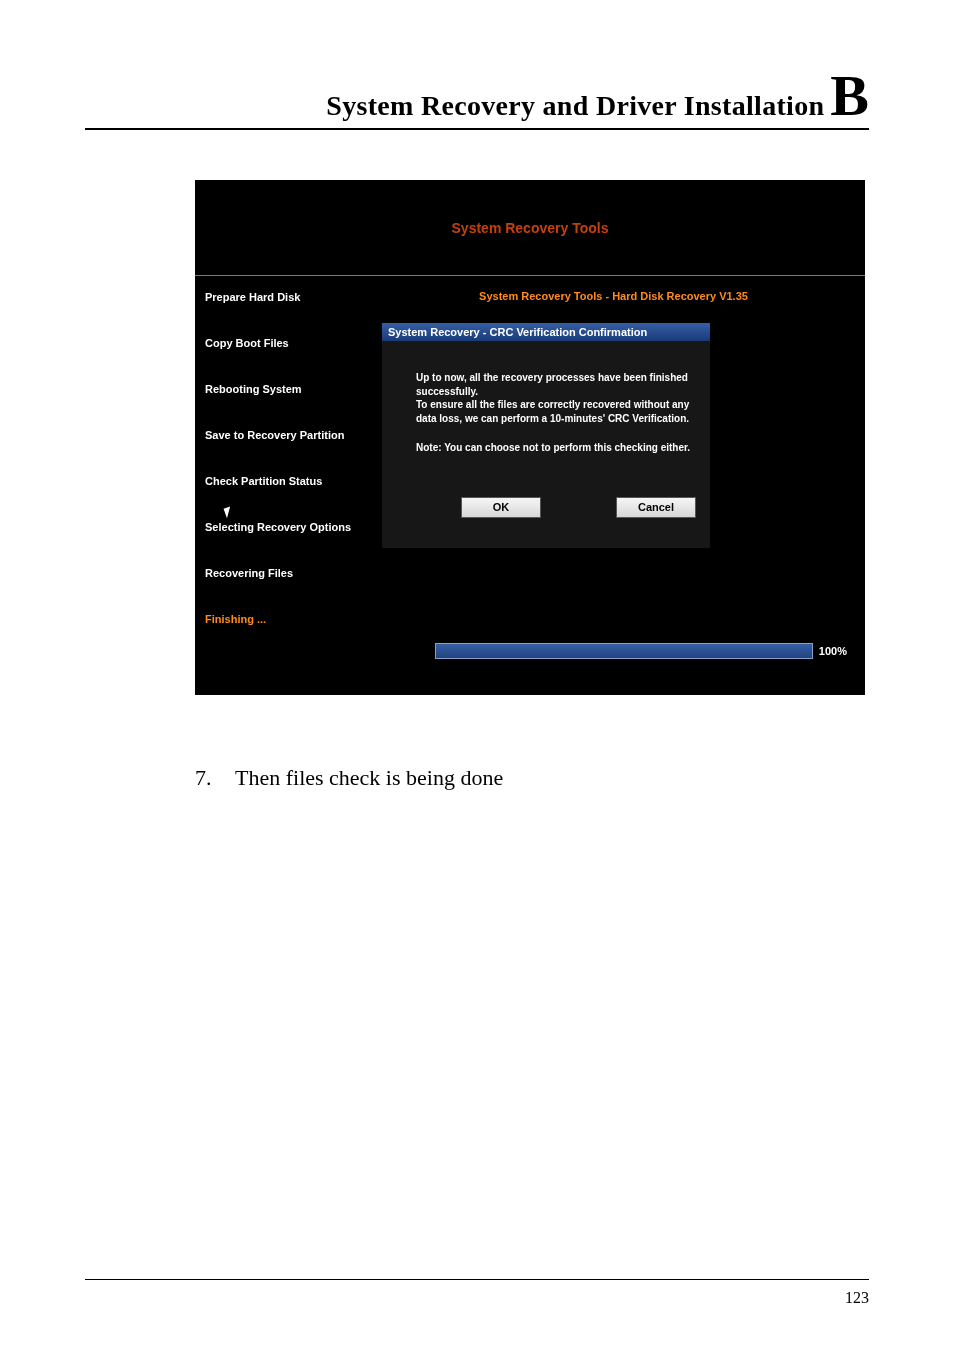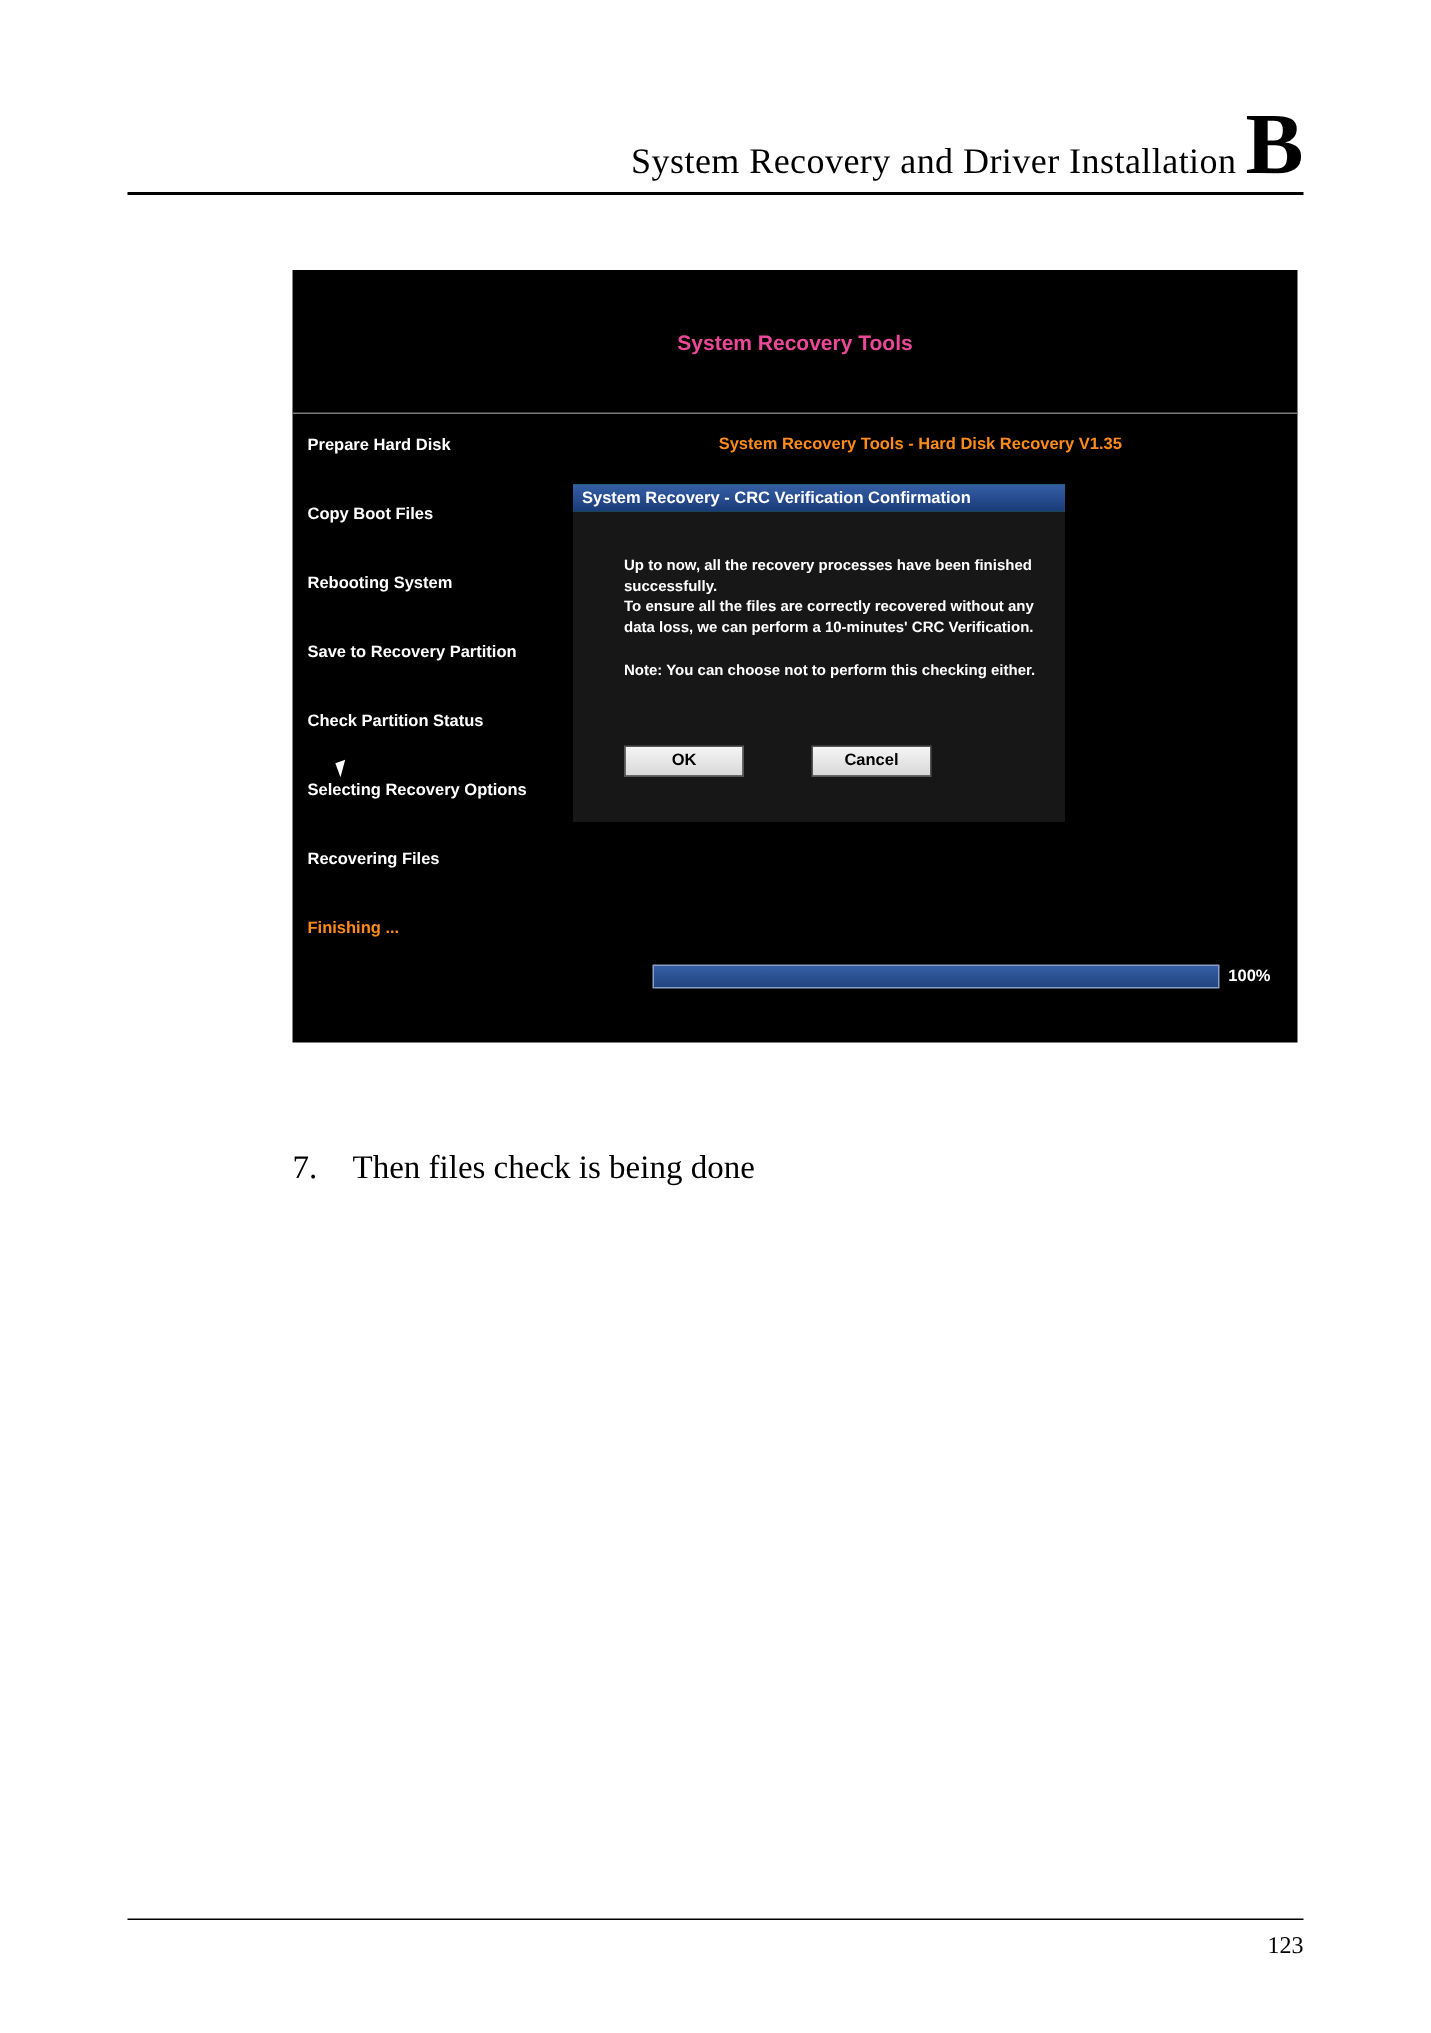--- a/index.html
+++ b/index.html
@@ -18,22 +18,22 @@
       text-align: right;
       border-bottom: 2px solid #000;
       padding-bottom: 6px;
       margin-bottom: 50px;
       font-family: Georgia, 'Times New Roman', serif;
       display: flex;
       align-items: baseline;
       justify-content: flex-end;
     }
     .header-title {
-      font-size: 24px;
-      font-weight: normal;
+      font-size: 28px;
+      font-weight: bold;
       letter-spacing: 0.3px;
     }
     .header-letter {
       font-size: 58px;
       font-weight: bold;
       font-family: 'Times New Roman', serif;
       margin-left: 6px;
       line-height: 0.9;
     }
     .screenshot-wrap {
@@ -45,21 +45,21 @@
       height: 515px;
       background: #000;
       position: relative;
       font-family: 'Arial', sans-serif;
     }
     .title-band {
       height: 95px;
       display: flex;
       align-items: center;
       justify-content: center;
-      color: #ec4899;
+      color: #c2410c;
       font-size: 14px;
       font-weight: bold;
       border-bottom: 1px solid #7a7a7a;
     }
     .body-area {
       display: flex;
     }
     .step-col {
       width: 175px;
       padding: 15px 0 15px 10px;
@@ -107,22 +107,22 @@
       font-size: 10px;
       font-weight: bold;
       line-height: 1.35;
       margin-bottom: 0;
     }
     .dialog-text.block2 {
       margin-top: 16px;
     }
     .dialog-buttons {
       display: flex;
-      justify-content: flex-start;
-      gap: 45px;
+      justify-content: flex-end;
+      gap: 75px;
       margin-top: 42px;
       padding-bottom: 6px;
     }
     .dlg-btn {
       width: 78px;
       height: 19px;
       background: linear-gradient(#f5f5f5, #d8d8d8);
       border: 1px solid #555;
       font-size: 11px;
       font-weight: bold;

